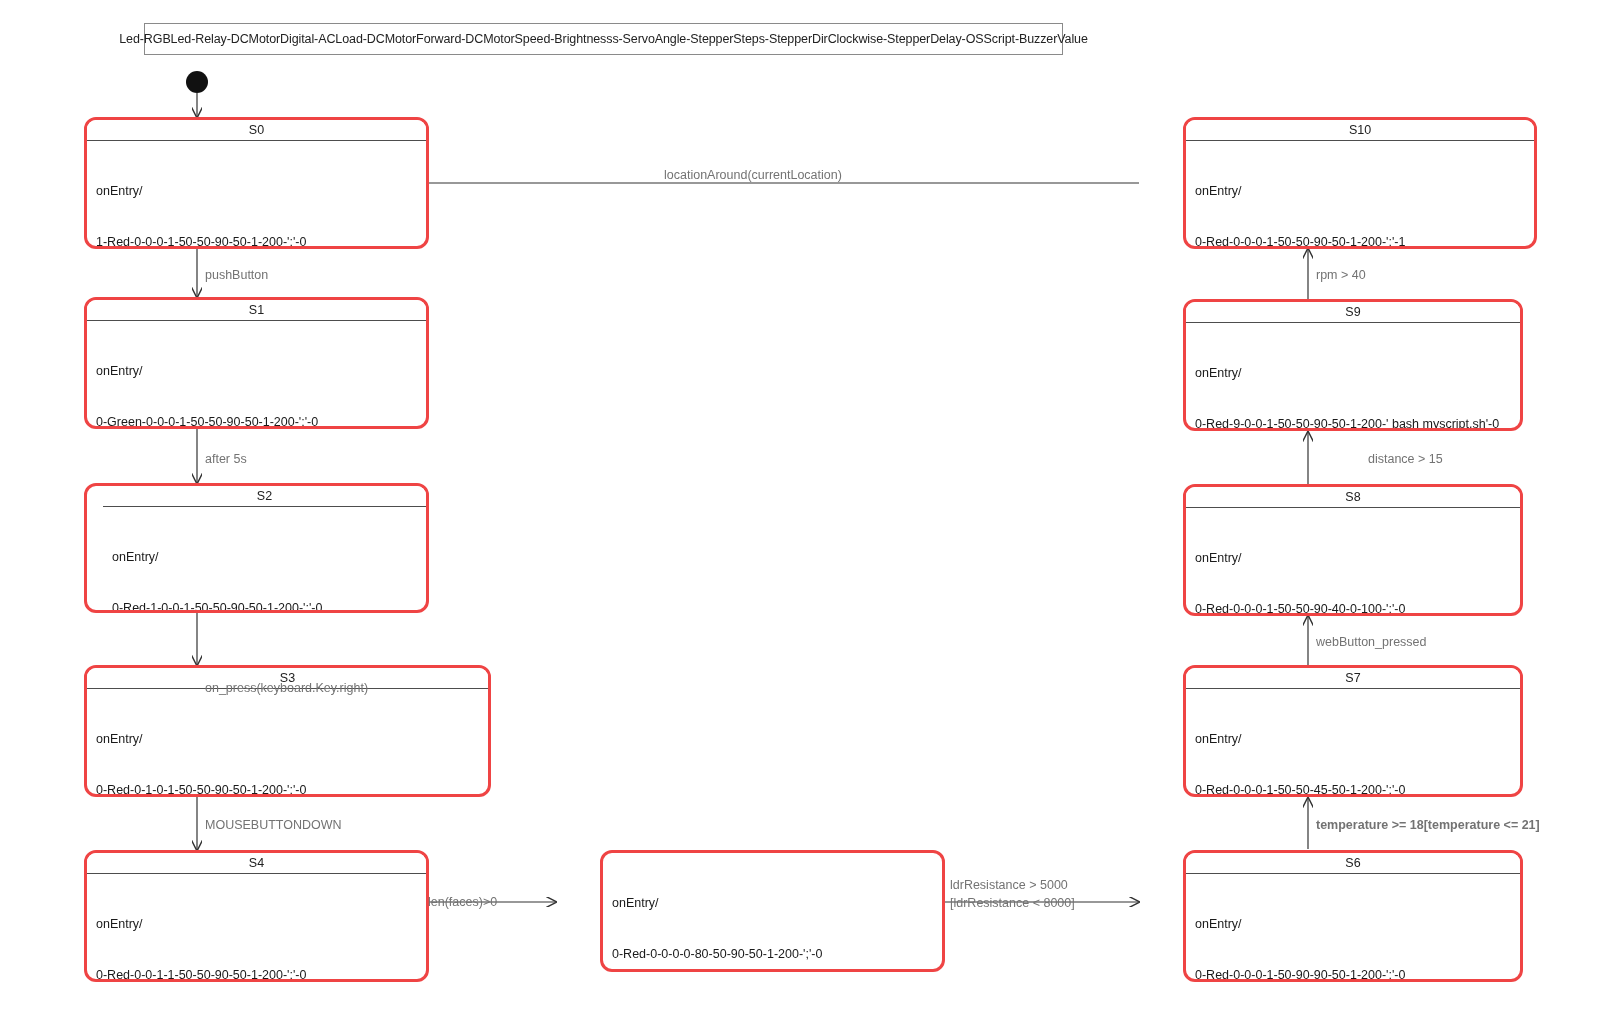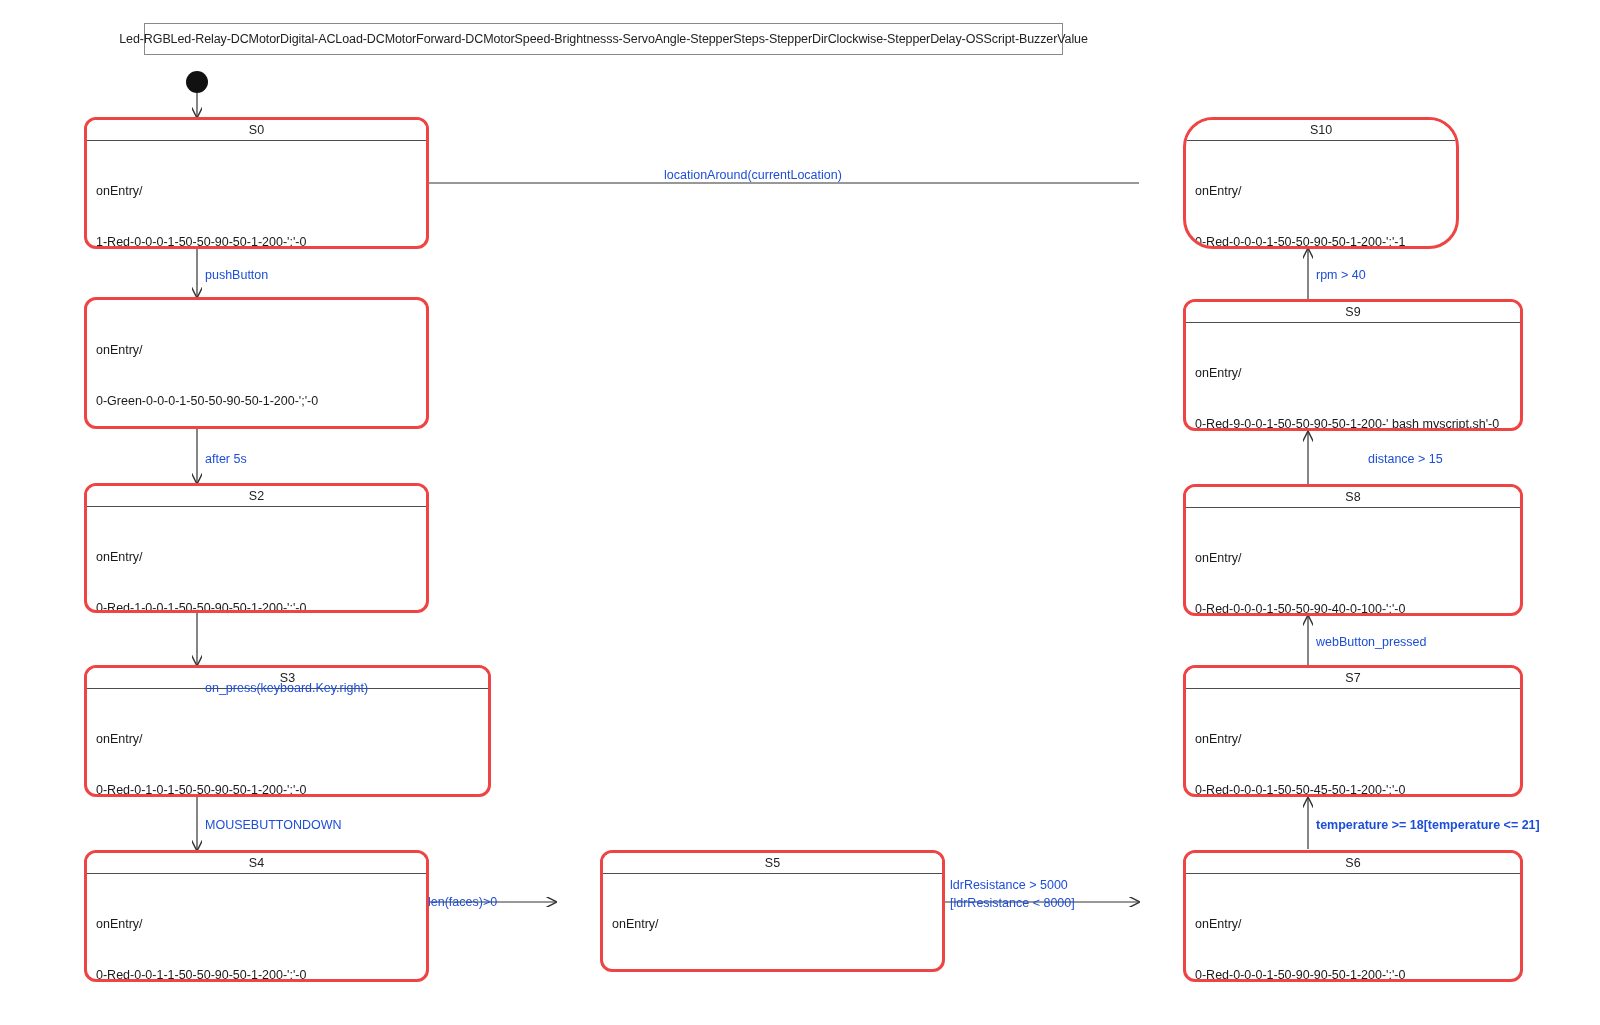--- a/index.html
+++ b/index.html
@@ -77,21 +77,21 @@
     width: 22px;
     height: 22px;
     border-radius: 50%;
     background: #111111;
     left: 186px;
     top: 71px;
   }
   .edge-label {
     position: absolute;
     font-size: 12.5px;
-    color: #1d4ed8;
+    color: #737373;
     background: transparent;
     white-space: nowrap;
     line-height: 15px;
   }
 </style>
 </head>
 <body>
 
 <div id="canvas">
 
@@ -140,30 +140,31 @@
     <div class="state-body">
       <span class="blk">onEntry/</span>
       <span class="blk">1-Red-0-0-0-1-50-50-90-50-1-200-';'-0</span>
       
       
       <span class="blk"></span>
     </div>
   </div>
 
   <div class="state" style="left:40px; top:297px; width:345px; height:132px;">
+    <div class="state-header">S1</div>
     <div class="state-body">
       <span class="blk">onEntry/</span>
       <span class="blk">0-Green-0-0-0-1-50-50-90-50-1-200-';'-0</span>
       
       
       <span class="blk"></span>
     </div>
   </div>
 
-  <div class="state" style="left:40px; top:483px; width:345px; height:130px;">
+  <div class="state" style="left:40px; top:483px; width:345px; height:130px;padding-left:16px;">
     <div class="state-header">S2</div>
     <div class="state-body">
       <span class="blk">onEntry/</span>
       <span class="blk">0-Red-1-0-0-1-50-50-90-50-1-200-';'-0</span>
       
       
       <span class="blk"></span>
     </div>
   </div>
 
@@ -183,21 +184,20 @@
     <div class="state-body">
       <span class="blk">onEntry/</span>
       <span class="blk">0-Red-0-0-1-1-50-50-90-50-1-200-';'-0</span>
       
       
       
     </div>
   </div>
 
   <div class="state" style="left:556px; top:850px; width:345px; height:122px;">
-    <div class="state-header">S5</div>
     <div class="state-body">
       <span class="blk">onEntry/</span>
       <span class="blk">0-Red-0-0-0-0-80-50-90-50-1-200-';'-0</span>
       
       
       
     </div>
   </div>
 
   <div class="state" style="left:1139px; top:850px; width:340px; height:132px;">
@@ -237,21 +237,21 @@
     <div class="state-header">S9</div>
     <div class="state-body">
       <span class="blk">onEntry/</span>
       <span class="blk">0-Red-9-0-0-1-50-50-90-50-1-200-' bash myscript.sh'-0</span>
       
       
       
     </div>
   </div>
 
-  <div class="state" style="left:1139px; top:117px; width:276px; height:132px;border-radius:30px;">
+  <div class="state" style="left:1139px; top:117px; width:354px; height:132px;">
     <div class="state-header">S10</div>
     <div class="state-body">
       <span class="blk">onEntry/</span>
       <span class="blk">0-Red-0-0-0-1-50-50-90-50-1-200-';'-1</span>
       
       
       
     </div>
   </div>
 

